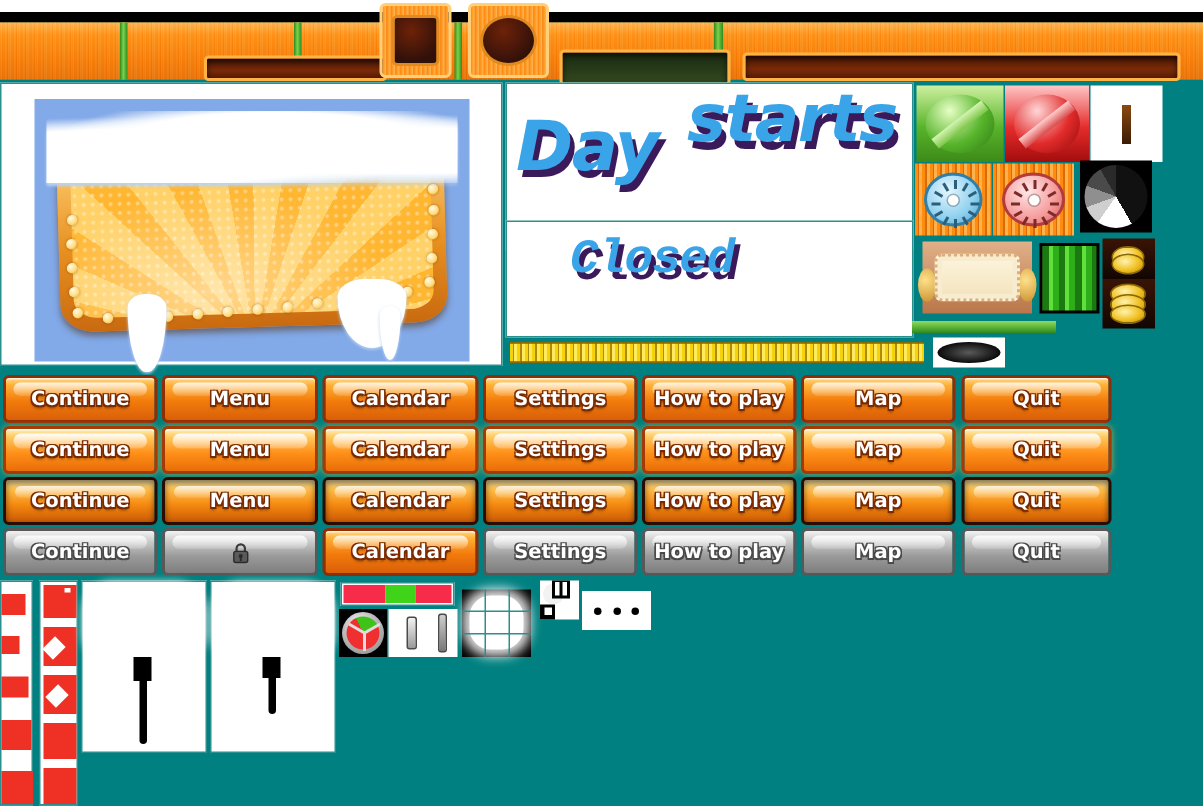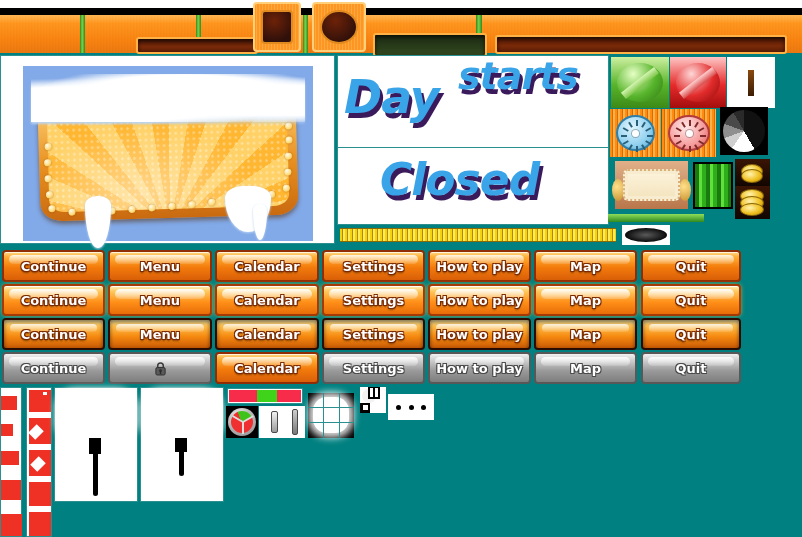--- a/index.html
+++ b/index.html
@@ -87,22 +87,22 @@
     position: absolute; white-space: nowrap;
     font-family: "DejaVu Sans", sans-serif;
     font-weight: bold; font-style: italic;
     color: #3aa4e8;
     -webkit-text-stroke: 3px #ffffff;
     paint-order: stroke fill;
     text-shadow: 3px 5px 0 #3b1a5c;
     letter-spacing: -1px;
   }
   .t-day { left: 6px; top: 14px; font-size: 46px; }
-  .t-starts { left: 120px; top: -2px; font-size: 38px; text-align: right; }
-  .t-closed { left: 42px; top: 6px; font-size: 44px; }
+  .t-starts { left: 120px; top: -2px; font-size: 44px; text-align: right; }
+  .t-closed { left: 42px; top: 6px; font-size: 32px; font-family: Liberation Mono, monospace; }
 
   .yellowbar { position: absolute; left: 340px; top: 228px; width: 276px; height: 12px;
     background: repeating-linear-gradient(90deg,#f5d20a 0 2px,#b08a05 2px 3px,#ffe95c 3px 5px);
     border-top: 1px solid #8a6a04; border-bottom: 1px solid #8a6a04;
   }
   .darkoval { position: absolute; left: 622px; top: 225px; width: 48px; height: 20px;
     background: #ffffff; display:flex; align-items:center; justify-content:center; }
   .darkoval i { display:block; width: 42px; height: 14px; border-radius: 50%;
     background: radial-gradient(ellipse at 50% 50%, #5a5a5a, #0b0b0b 70%); }
   .greenstrip { position: absolute; left: 608px; top: 214px; width: 96px; height: 8px;

